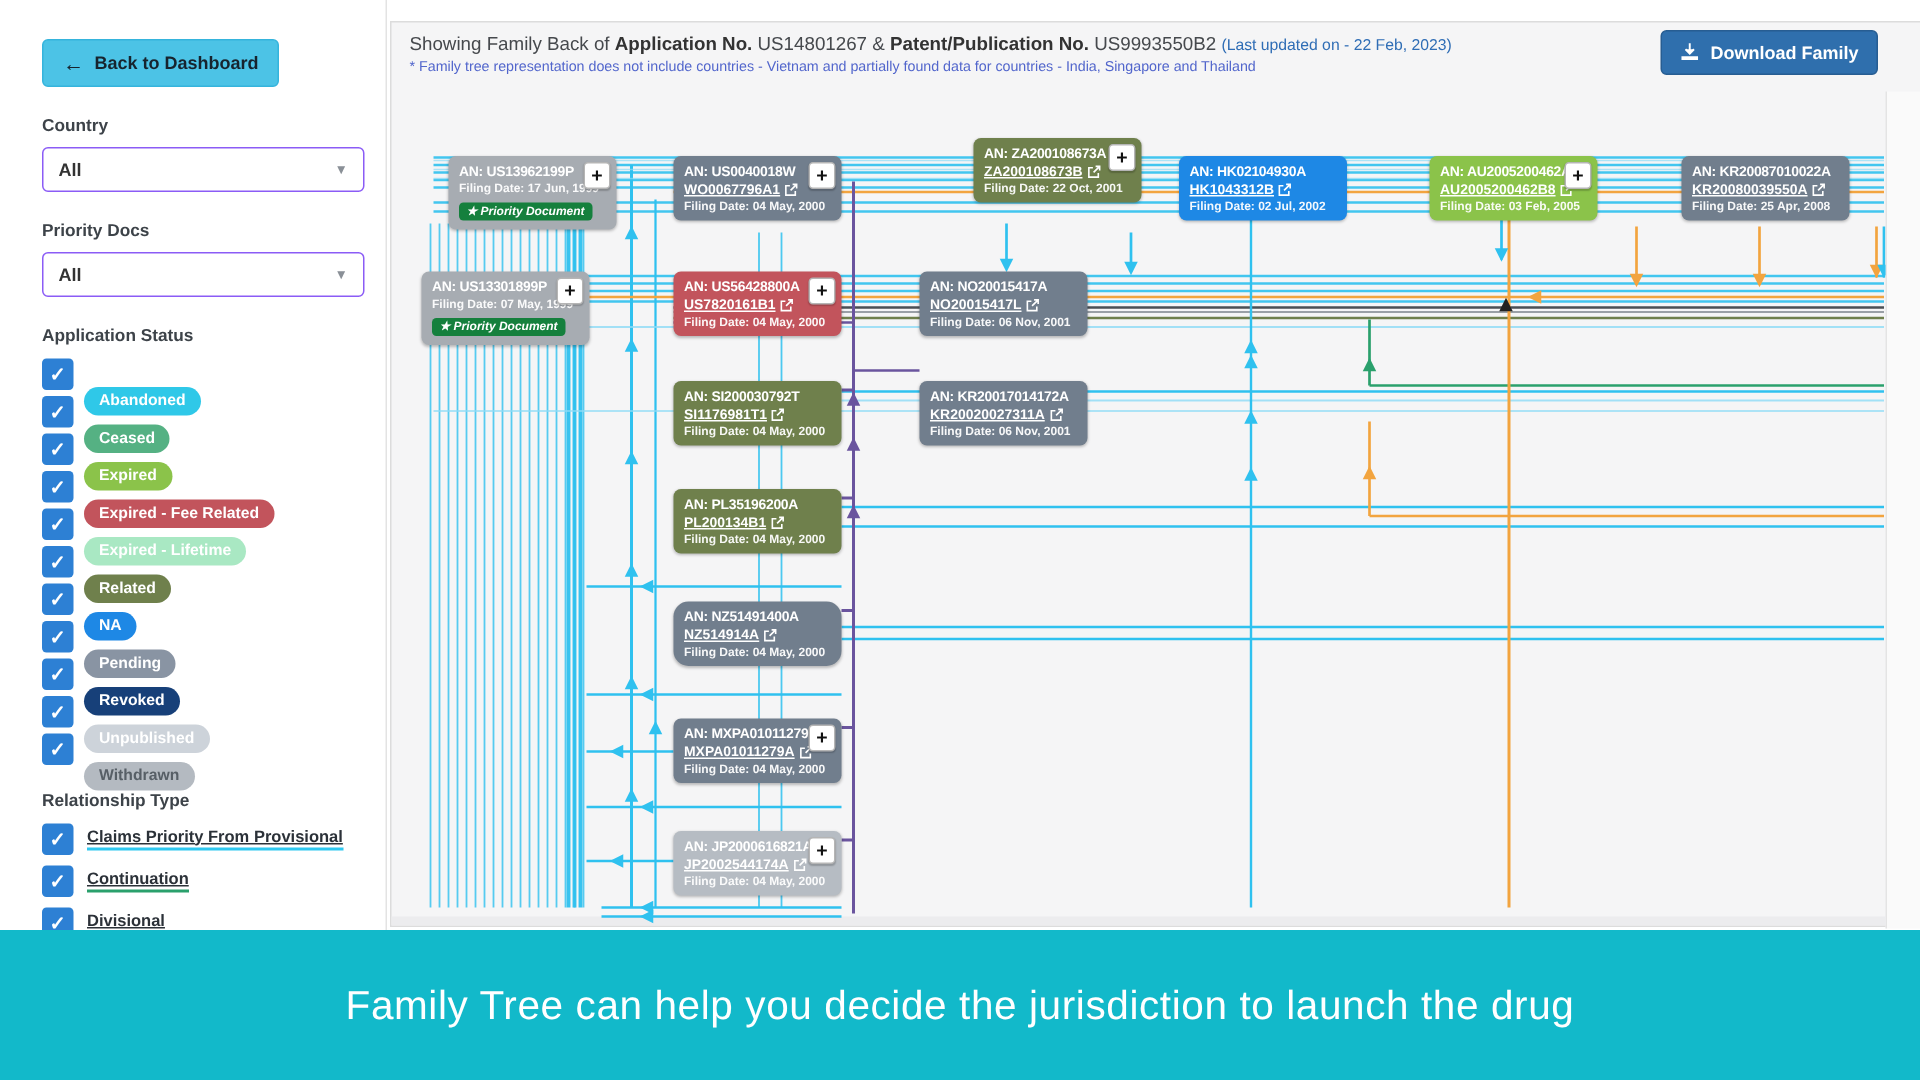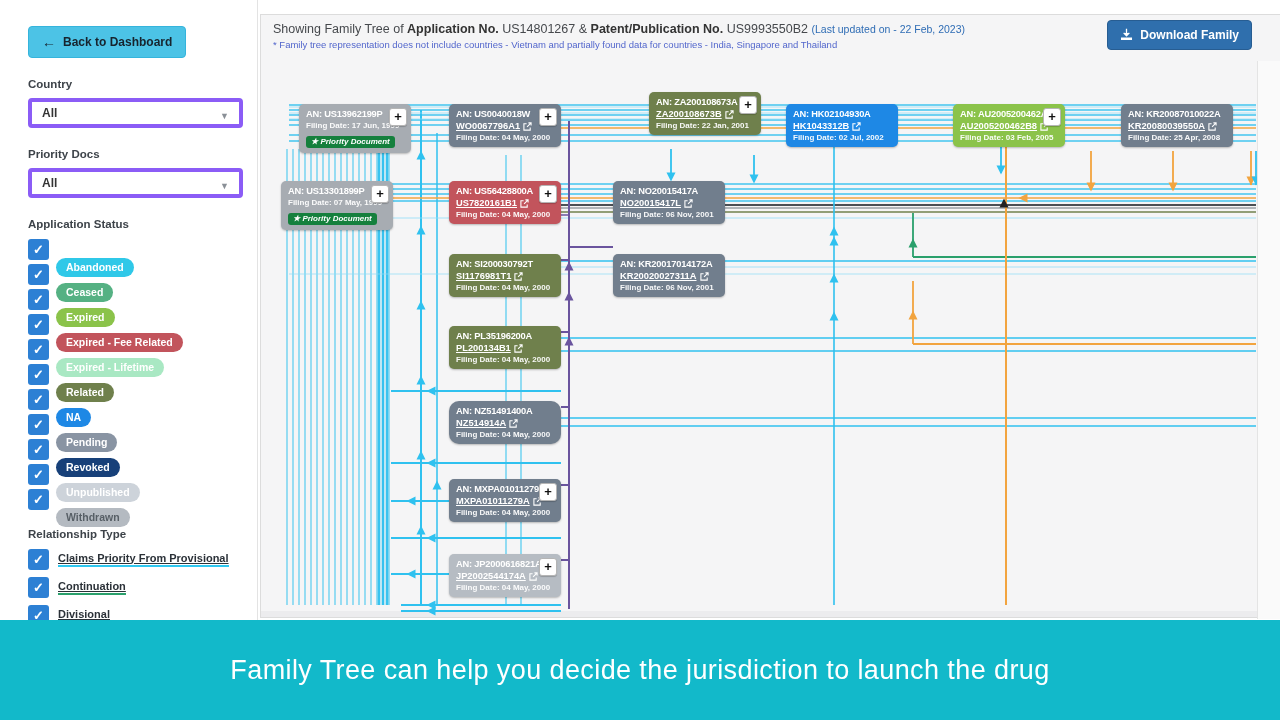--- a/index.html
+++ b/index.html
@@ -8,21 +8,21 @@
   .app { position:relative; width:1280px; height:720px; background:#fff; }
 
   
   .sidebar { position:absolute; left:0; top:0; width:258px; height:620px; background:#fff;
     border-right:1px solid #e3e3e3; padding:26px 14px 0 28px; }
   .back-btn { display:inline-flex; align-items:center; gap:7px; background:#4cc3e6;
     border:1px solid #35b4dc; color:#17242e; font-size:12px; font-weight:bold;
     padding:7px 13px; border-radius:4px; cursor:pointer; }
   .back-btn .arr { font-size:14px; font-weight:bold; }
   .side-label { font-size:11.5px; font-weight:bold; color:#3d4349; margin:20px 0 8px; }
-  .select { position:relative; width:215px; height:30px; border:4px solid #8b5cf6;
+  .select { position:relative; width:215px; height:30px; border:1px solid #8b5cf6;
     border-radius:4px; background:#fff; display:flex; align-items:center;
     padding:0 10px; font-size:12px; font-weight:bold; color:#333; cursor:pointer; }
   .select .caret { position:absolute; right:10px; top:9px; font-size:9px; color:#8a9097; }
   .chk-row { display:flex; align-items:center; gap:7px; margin-bottom:3px; height:22px; }
   .chk { width:21px; height:21px; min-width:21px; border-radius:3px; background:#2d80d4;
     color:#fff; font-size:13px; font-weight:bold; display:flex; align-items:center;
     justify-content:center; cursor:pointer; }
   .pill { font-size:10.5px; font-weight:bold; color:#fff; padding:3px 10px 4px;
     border-radius:10px; white-space:nowrap;margin-top:36px; }
   .rel-row { display:flex; align-items:center; gap:9px; margin-bottom:6px; height:22px; }
@@ -159,21 +159,21 @@
           <span class="rel-label" style="border-bottom-color: rgb(109, 85, 163);">National Phase Entry</span>
         </div>
       </div>
 
     <button class="reset-btn">Reset</button>
   </div>
 
   <div class="panel">
     <div class="panel-header">
       <div class="title-line">
-        <span>Showing Family Tree of</span>
+        <span>Showing Family Back of</span>
         <b>Application No.</b>
         <span>US14801267</span>
         <span>&amp;</span>
         <b>Patent/Publication No.</b>
         <span>US9993550B2</span>
         <span class="last-upd">(Last updated on - 22 Feb, 2023)</span>
       </div>
       <div class="note-line">* Family tree representation does not include countries - Vietnam and partially found data for countries - India, Singapore and Thailand</div>
       <button class="dl-btn">
         <svg width="13" height="13" viewBox="0 0 16 16">
@@ -376,21 +376,21 @@
             <div class="expand">+</div>
           </div>
           <div class="node" style="left: 352px; top: 77px; background: rgb(111, 128, 76); margin-left: 36px;">
             <div class="an">AN: ZA200108673A</div>
             <div class="pub">
               <a href="#">ZA200108673B</a>
               <svg width="9" height="9" viewBox="0 0 10 10">
                 <path d="M4 2H1v7h7V6M6 1h3v3M9 1L4.5 5.5" stroke="#fff" stroke-width="1.2" fill="none"></path>
               </svg>
             </div>
-            <div class="filing">Filing Date: 22 Jan, 2001</div>
+            <div class="filing">Filing Date: 22 Oct, 2001</div>
             <div class="expand">+</div>
           </div>
           <div class="node" style="left: 352px; top: 166px; background: rgb(113, 126, 141);">
             <div class="an">AN: NO20015417A</div>
             <div class="pub">
               <a href="#">NO20015417L</a>
               <svg width="9" height="9" viewBox="0 0 10 10">
                 <path d="M4 2H1v7h7V6M6 1h3v3M9 1L4.5 5.5" stroke="#fff" stroke-width="1.2" fill="none"></path>
               </svg>
             </div>

